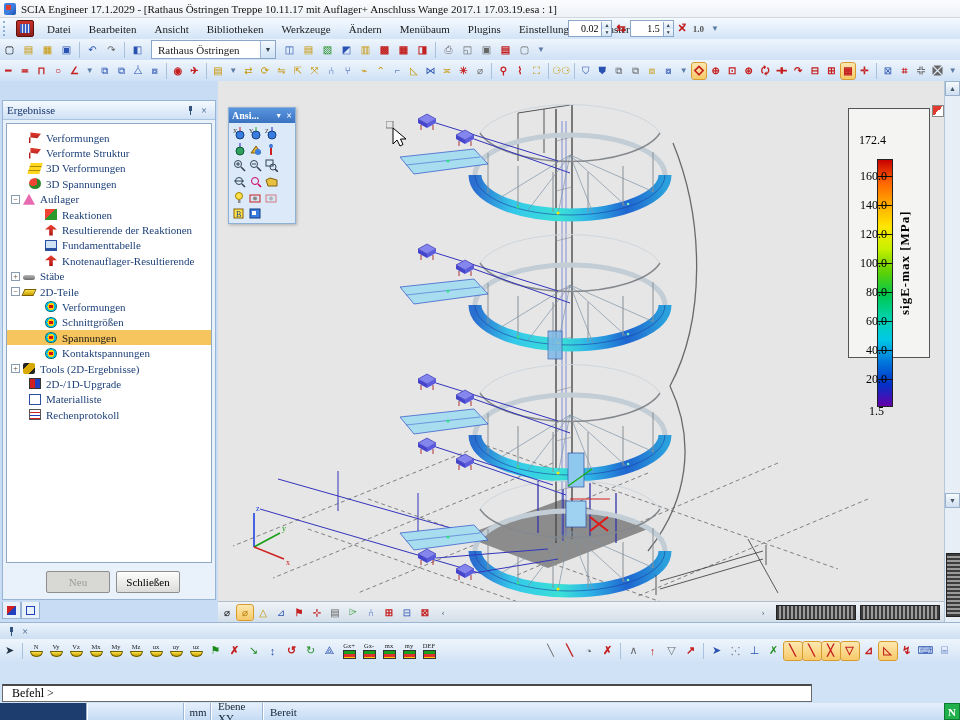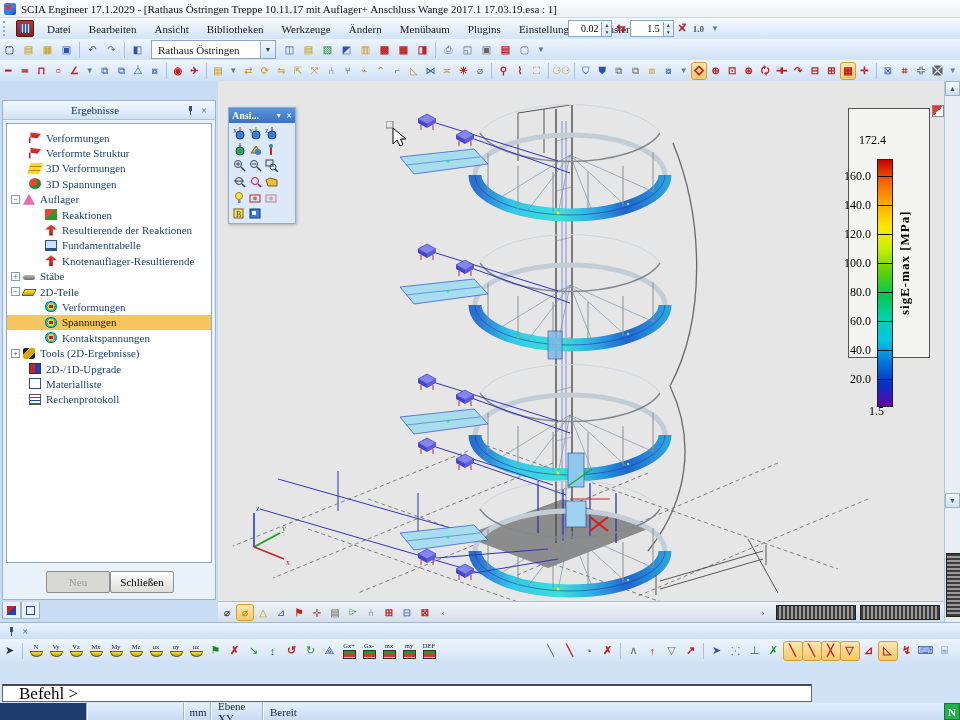--- a/index.html
+++ b/index.html
@@ -37,21 +37,21 @@
   .combo{display:flex;align-items:center;height:17px;background:#fff;border:1px solid #8aa6c8;margin:0 4px;}
   .combo .cval{padding:0 6px;width:96px;font-size:11px;color:#222;}
   .combo .carr{width:14px;height:100%;background:linear-gradient(#f2f8fd,#cfe2f4);border-left:1px solid #9ab6d4;
                display:flex;align-items:center;justify-content:center;font-size:7px;color:#345;}
   
   #main{left:0;top:81px;width:960px;height:541px;background:#c8dcf3;}
   
   #resultsPanel{left:2px;top:19px;width:214px;height:500px;background:#e9f1fa;border:1px solid #98b4d4;box-sizing:border-box;}
   .panelhdr{height:18px;background:linear-gradient(#f4f9fe,#cfe1f5);display:flex;align-items:center;
             padding:0 4px;color:#15336b;border-bottom:1px solid #aac4e0;}
-  .panelhdr .t{flex:1;text-align:center;}
+  .panelhdr .t{flex:1;}
   .hdrbtn{width:14px;height:13px;display:inline-flex;align-items:center;justify-content:center;color:#33537e;font-size:10px;}
   #tree{position:absolute;left:3px;top:22px;right:3px;bottom:36px;background:#fff;border:1px solid #8fa8c4;overflow:hidden;padding-top:6px;}
   .trow{display:flex;align-items:center;height:15.4px;color:#1d4077;white-space:nowrap;cursor:default;}
   .trow.sel{background:#f6c55d;color:#1a1a1a;}
   .exp{width:9px;height:9px;border:1px solid #889bb0;background:#fff;font-size:8px;line-height:7px;text-align:center;color:#444;
        margin:0 3px 0 4px;box-sizing:border-box;}
   .noexp{width:9px;margin:0 3px 0 4px;}
   .ti{width:12px;height:11px;display:inline-block;margin-right:5px;flex:none;}
   .ti-flag{background:linear-gradient(#e23a2e,#9e1410);clip-path:polygon(0 0,100% 15%,70% 55%,0 45%,0 100%,12% 100%,12% 0);}
   .ti-3dv{background:repeating-linear-gradient(180deg,#ffd81e 0 3px,#b08a00 3px 4px);transform:skewX(-18deg);}
@@ -60,21 +60,21 @@
   .ti-react{background:linear-gradient(135deg,#e43 0 45%,#2a9a2a 45%);}
   .ti-arr{background:linear-gradient(#e43,#a11);clip-path:polygon(50% 0,100% 45%,65% 45%,65% 100%,35% 100%,35% 45%,0 45%);}
   .ti-mon{background:#cfe2f4;border:1px solid #2b4fa0;box-sizing:border-box;border-bottom-width:3px;}
   .ti-beam{background:linear-gradient(#b8b8b8,#6e6e6e);border-radius:3px;height:5px;margin-top:3px;}
   .ti-plate{background:linear-gradient(#ffe04a,#c8a000);transform:skewX(-24deg);height:7px;margin-top:2px;border:1px solid #7a6000;box-sizing:border-box;}
   .ti-eye{background:radial-gradient(circle,#d01010 0 2px,#ffd000 2px 3.5px,#00b8d8 3.5px 5px,#006a70 5px);border-radius:50%;height:11px;}
   .ti-tools{background:linear-gradient(135deg,#222 0 30%,#d8a800 30% 70%,#222 70%);border-radius:2px;}
   .ti-upg{background:linear-gradient(90deg,#d02020 0 50%,#2040c0 50%);border:1px solid #333;box-sizing:border-box;}
   .ti-mat{background:#fff;border:1px solid #2b4fa0;box-sizing:border-box;}
   .ti-prot{background:repeating-linear-gradient(180deg,#fff 0 2px,#d02020 2px 3px,#fff 3px 5px,#2040c0 5px 6px);border:1px solid #555;box-sizing:border-box;}
-  #panelBtns{position:absolute;left:3px;bottom:6px;right:3px;display:flex;padding-left:40px;}
+  #panelBtns{position:absolute;left:3px;bottom:6px;right:3px;display:flex;gap:6px;padding-left:40px;}
   .btn{min-width:62px;height:20px;display:inline-flex;align-items:center;justify-content:center;
        background:linear-gradient(#fdfdfd,#dcdcda);border:1px solid #8e8e8e;border-radius:2px;font-size:11px;}
   .btn.disabled{color:#9a9a9a;background:#d8d8d4;}
   #dockTabs{left:2px;top:521px;display:flex;}
   .docktab{width:17px;height:16px;border:1px solid #98b4d4;border-top:none;background:#e9f1fa;display:flex;align-items:center;justify-content:center;}
   
   #viewport{left:218px;top:0;width:726px;height:541px;background:#e6e6e6;overflow:hidden;}
   #vstrip{position:absolute;left:0;bottom:0;width:726px;height:20px;background:linear-gradient(#eef3f8,#d4dfe9);
           border-top:1px solid #b0bcc8;display:flex;align-items:center;}
   .vsi{width:16px;height:15px;margin:0 1px;display:inline-flex;align-items:center;justify-content:center;font-size:10px;border-radius:2px;}
@@ -86,21 +86,21 @@
   #ansicht .fhdr .t{flex:1;}
   .aigrid{display:flex;flex-wrap:wrap;padding:2px;}
   .ai{width:15px;height:15px;margin:0.5px;display:flex;align-items:center;justify-content:center;}
   
   #legend{left:630px;top:27px;width:82px;height:250px;background:#f4f4f2;border:1px solid #555;box-sizing:border-box;}
   #legmax{position:absolute;left:10px;top:24px;font-size:12px;}
   #legmin{position:absolute;left:20px;top:295px;font-size:12px;}
   #legbar{position:absolute;left:28px;top:50px;width:16px;height:248px;border:1px solid #222;box-sizing:border-box;}
   .legtick{position:absolute;left:28px;width:16px;height:1px;background:#111;}
   .leglab{position:absolute;right:58px;width:0;font-size:12px;}
-  .leglab span{position:relative;right:0;display:inline-block;transform:translate(-100%,-50%);white-space:nowrap;}
+  .leglab span{position:relative;right:0;display:inline-block;transform:translate(-100%,-50%);white-space:nowrap;margin-left:16px;}
   #legunit{position:absolute;left:48px;top:36px;height:170px;writing-mode:vertical-rl;transform:rotate(180deg);
            font-size:13px;font-weight:bold;letter-spacing:1px;}
   #legpin{left:714px;top:24px;width:10px;height:10px;background:linear-gradient(135deg,#e23a2e 50%,#fff 50%);border:1px solid #888;}
   
   #vscroll{left:944px;top:0;width:16px;height:541px;background:#e8eef5;border-left:1px solid #b4c6da;box-sizing:border-box;}
   .sbtn{position:absolute;left:0;width:15px;height:15px;background:linear-gradient(#f6fafd,#cfdeef);border:1px solid #9ab2cc;
         box-sizing:border-box;display:flex;align-items:center;justify-content:center;font-size:7px;color:#456;}
   #vscrub{position:absolute;left:1px;top:472px;width:13px;height:62px;border:1px solid #222;
           background:repeating-linear-gradient(180deg,#3c3c3c 0 2px,#9a9a9a 2px 4px);}
   
@@ -111,21 +111,21 @@
   #cmdhdr .t{flex:1;}
   #cmdtb{left:0;top:639px;width:960px;height:23px;background:linear-gradient(#eef5fc,#d2e3f6);display:flex;align-items:center;}
   .rbi{width:19px;height:18px;margin:0 0.5px;display:inline-flex;flex-direction:column;align-items:center;justify-content:center;border-radius:2px;font-size:6.5px;line-height:6px;color:#222;}
   .rbi .cap{height:7px;}
   .rbi .disc{width:13px;height:6px;background:linear-gradient(#ffe24a,#c09a00);border:1px solid #706000;border-radius:0 0 7px 7px;box-sizing:border-box;}
   .rbi .bars{width:13px;height:9px;background:linear-gradient(180deg,#18a018 0 3px,#e03030 3px 6px,#ffd000 6px);border:1px solid #333;box-sizing:border-box;}
   .sni{width:18px;height:18px;margin:0 0.5px;display:inline-flex;align-items:center;justify-content:center;font-size:11px;border-radius:2px;}
   .sni.hl{background:linear-gradient(#fde8b0,#f7c968);outline:1px solid #d89b2e;}
   #cmdgap{left:0;top:662px;width:960px;height:22px;background:#cfe2f6;}
   #cmdline{left:2px;top:684px;width:810px;height:18px;background:#fff;border:1px solid #6a6a6a;border-top:2px solid #4a4a4a;
-           box-sizing:border-box;display:flex;align-items:center;padding-left:16px;font-size:17px;}
+           box-sizing:border-box;display:flex;align-items:center;padding-left:9px;font-size:12px;}
   
   #statusbar{left:0;top:703px;width:960px;height:17px;background:linear-gradient(#e4effb,#c6dcf4);display:flex;align-items:stretch;font-size:11px;color:#123;}
   .sseg{border-right:1px solid #fff;box-shadow:inset -1px 0 0 #9ab6d4;display:flex;align-items:center;padding:0 6px;box-sizing:border-box;}
   #sseg0{width:88px;background:#1d3d6e;}
   #ssegN{margin-left:auto;width:16px;background:#21b14c;color:#fff;font-weight:bold;display:flex;align-items:center;justify-content:center;border:1px solid #0c7a30;box-sizing:border-box;}
   .glyph-red{color:#c42020;font-weight:bold;}
   .glyph-blue{color:#2a52b0;}
   .glyph-yel{color:#c79400;}
   .glyph-grn{color:#1d8a1d;}
   .glyph-gray{color:#666;}
@@ -344,20 +344,25 @@
           </div>
         <div class="trow">
             <span class="exp">−</span>
             <span class="ti ti-plate"></span>
             <span>2D-Teile</span>
           </div>
         <div class="trow">
             <span class="noexp" style="margin-left:26px"></span>
             <span class="ti ti-eye"></span>
             <span>Verformungen</span>
+          </div>
+        <div class="trow">
+            <span class="noexp" style="margin-left:26px"></span>
+            <span class="ti ti-eye"></span>
+            <span>Schnittgrößen</span>
           </div>
         <div class="trow sel">
             <span class="noexp" style="margin-left:26px"></span>
             <span class="ti ti-eye"></span>
             <span>Spannungen</span>
           </div>
         <div class="trow">
             <span class="noexp" style="margin-left:26px"></span>
             <span class="ti ti-eye"></span>
             <span>Kontaktspannungen</span>

